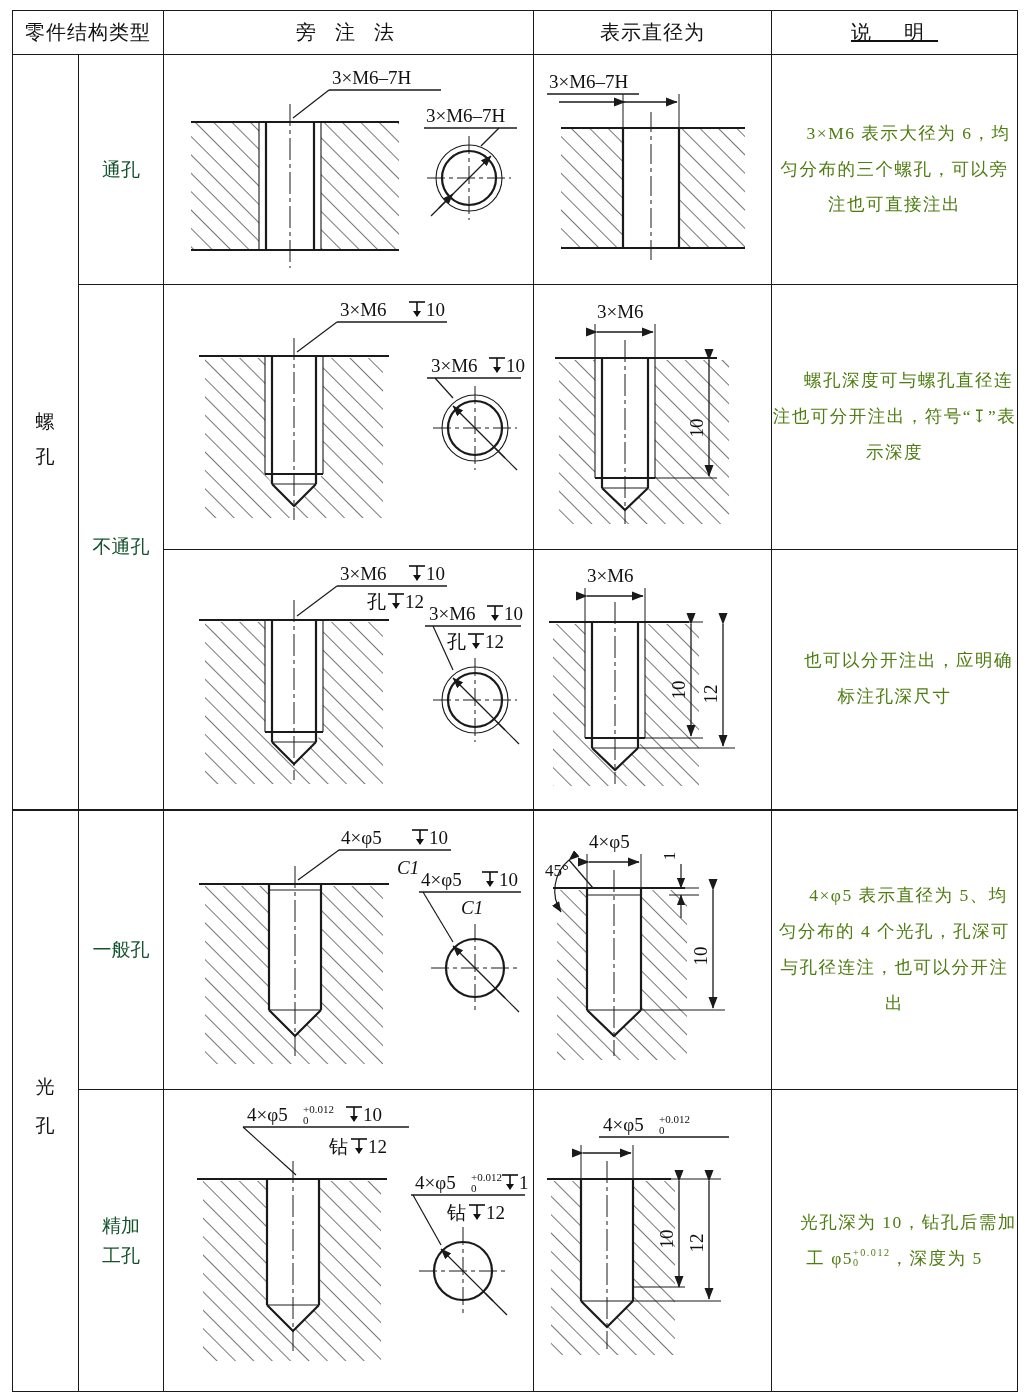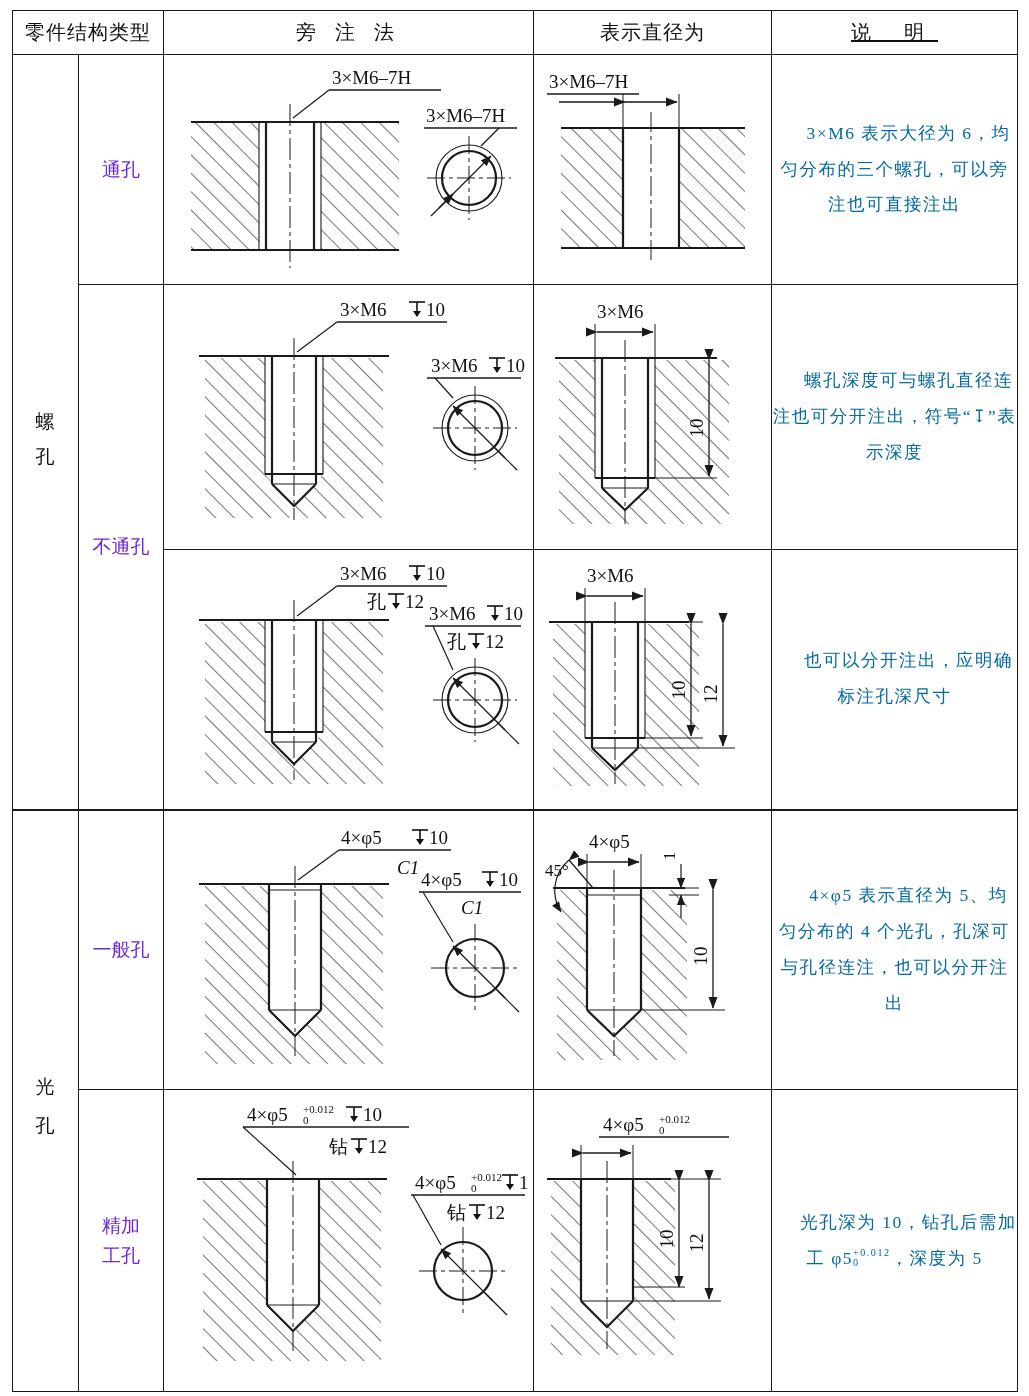--- a/index.html
+++ b/index.html
@@ -39,27 +39,27 @@
   }
   .hdr.spaced { letter-spacing: 7px; font-family: Liberation Serif, serif; }
   .hdr.spaced2 { letter-spacing: 14px; text-decoration: underline; }
   .cat-vert {
     font-size: 19px;
     line-height: 2.9;
     color: #111;
   }
   .sub-label {
     font-size: 19px;
-    color: #6d28d9;
+    color: #14532d;
     line-height: 1.55;
   }
   .thick-top { border-top: 2px solid #1a1a1a !important; }
   .desc {
     font-size: 17.5px;
-    color: #0369a1;
+    color: #4d7c0f;
     text-align: left;
     line-height: 2.05;
     padding: 6px 14px 6px 16px;
     letter-spacing: 1.5px;
   }
   .desc .indent { display: inline-block; width: 28px; }
   .draw-cell { position: relative; }
   .draw-cell svg { display: block; margin: 0 auto; }
   .tolstack {
     display: inline-flex; flex-direction: column;

